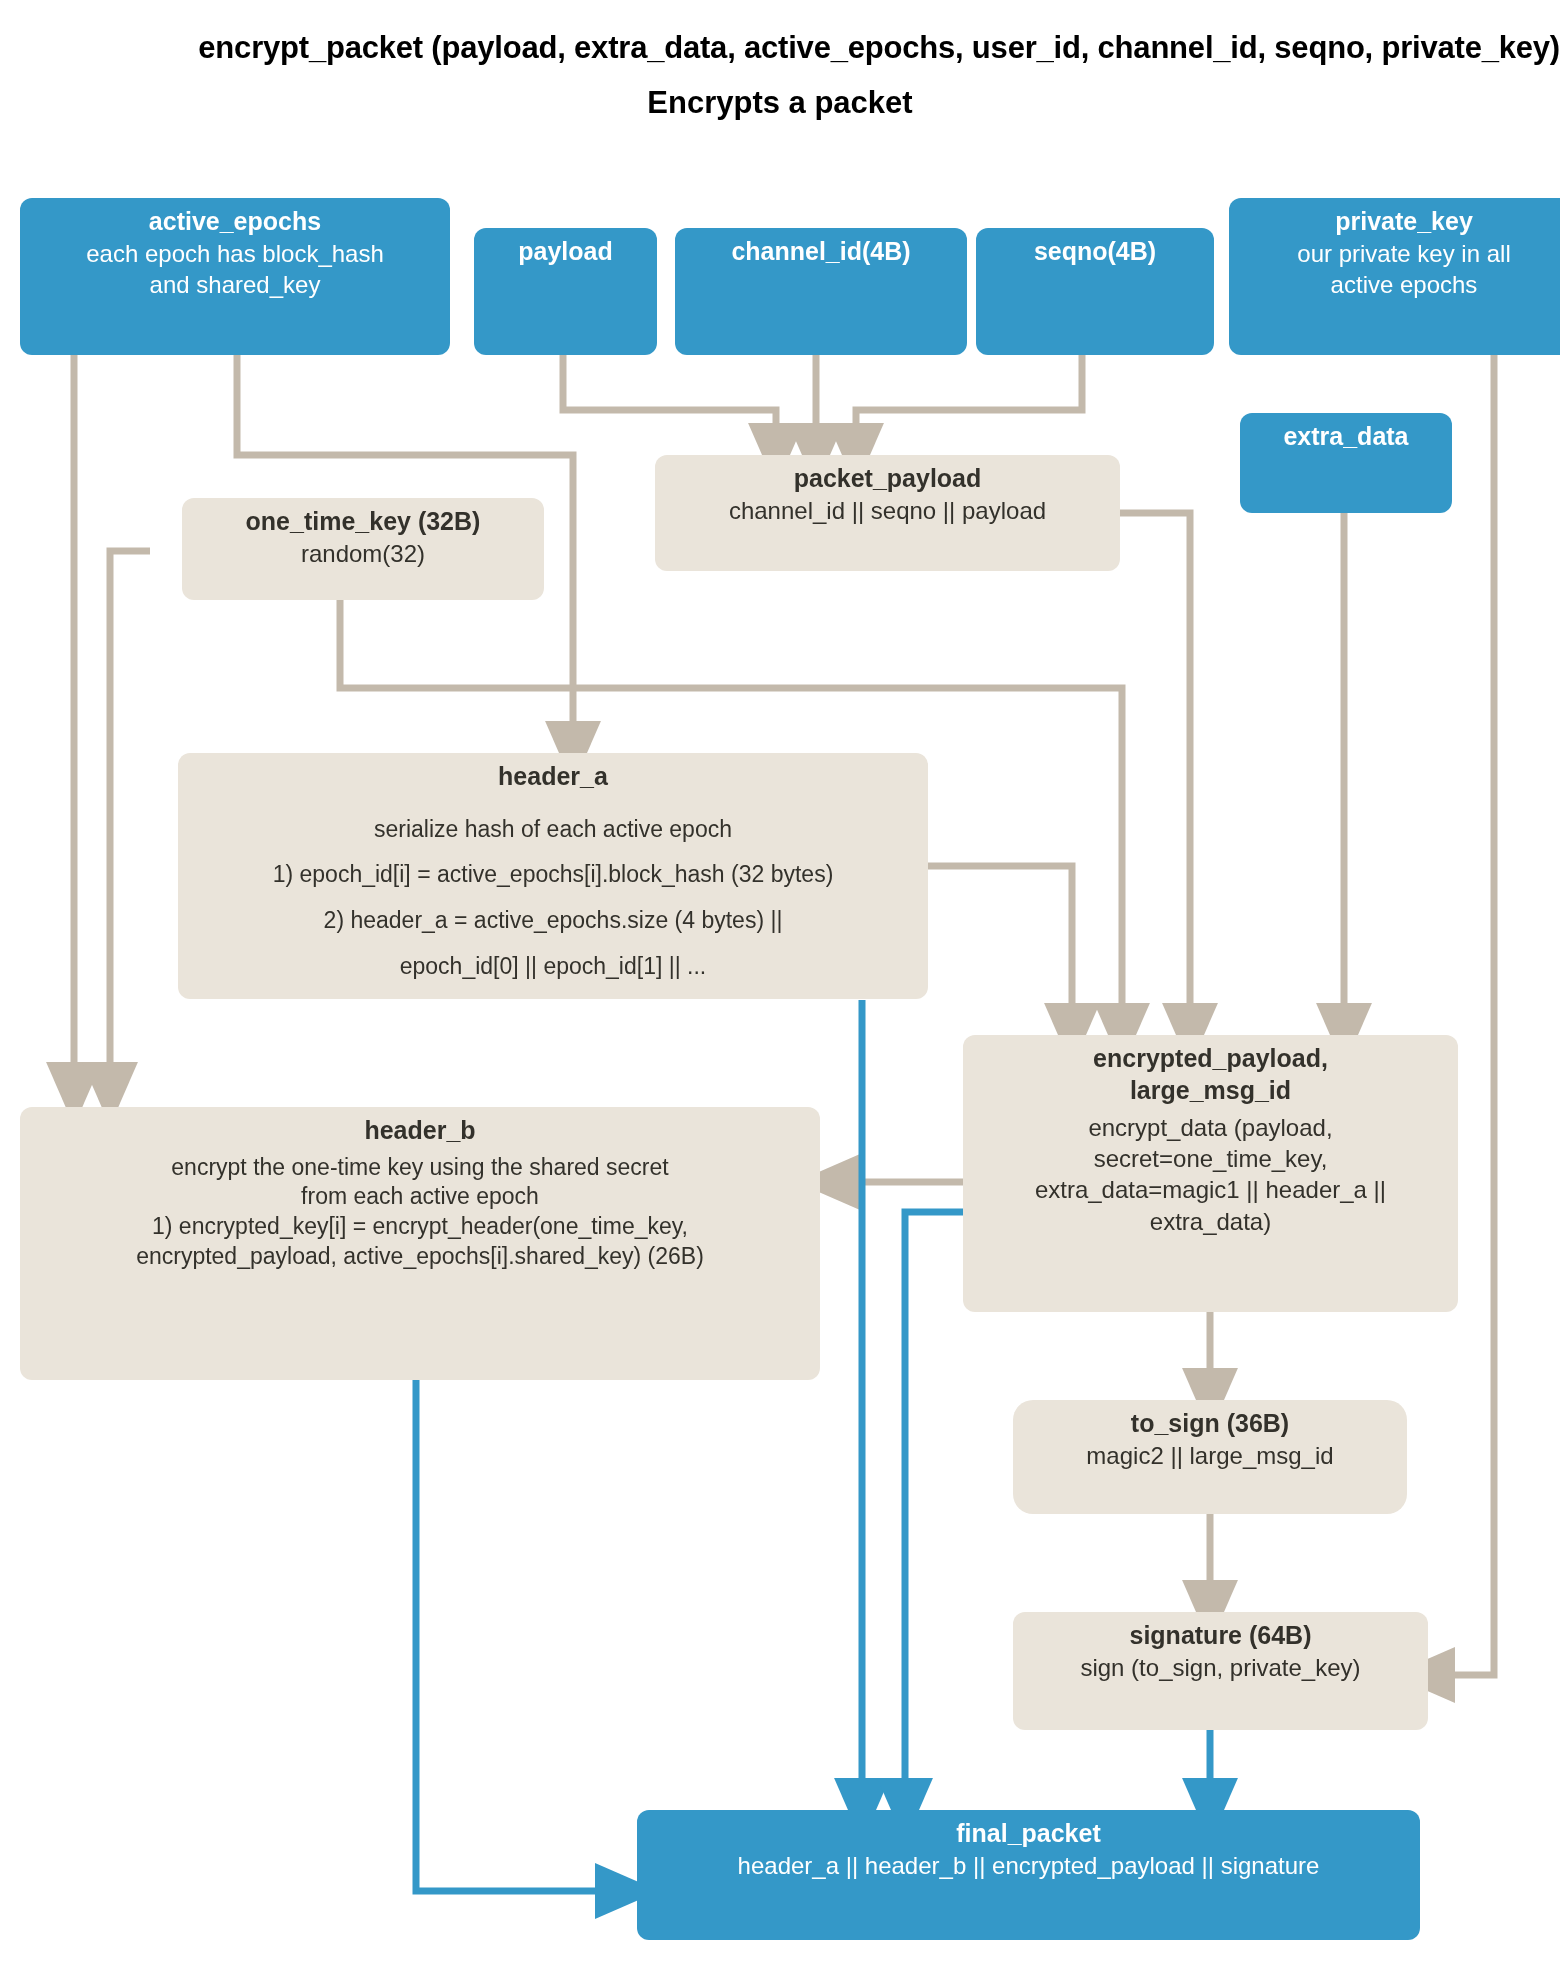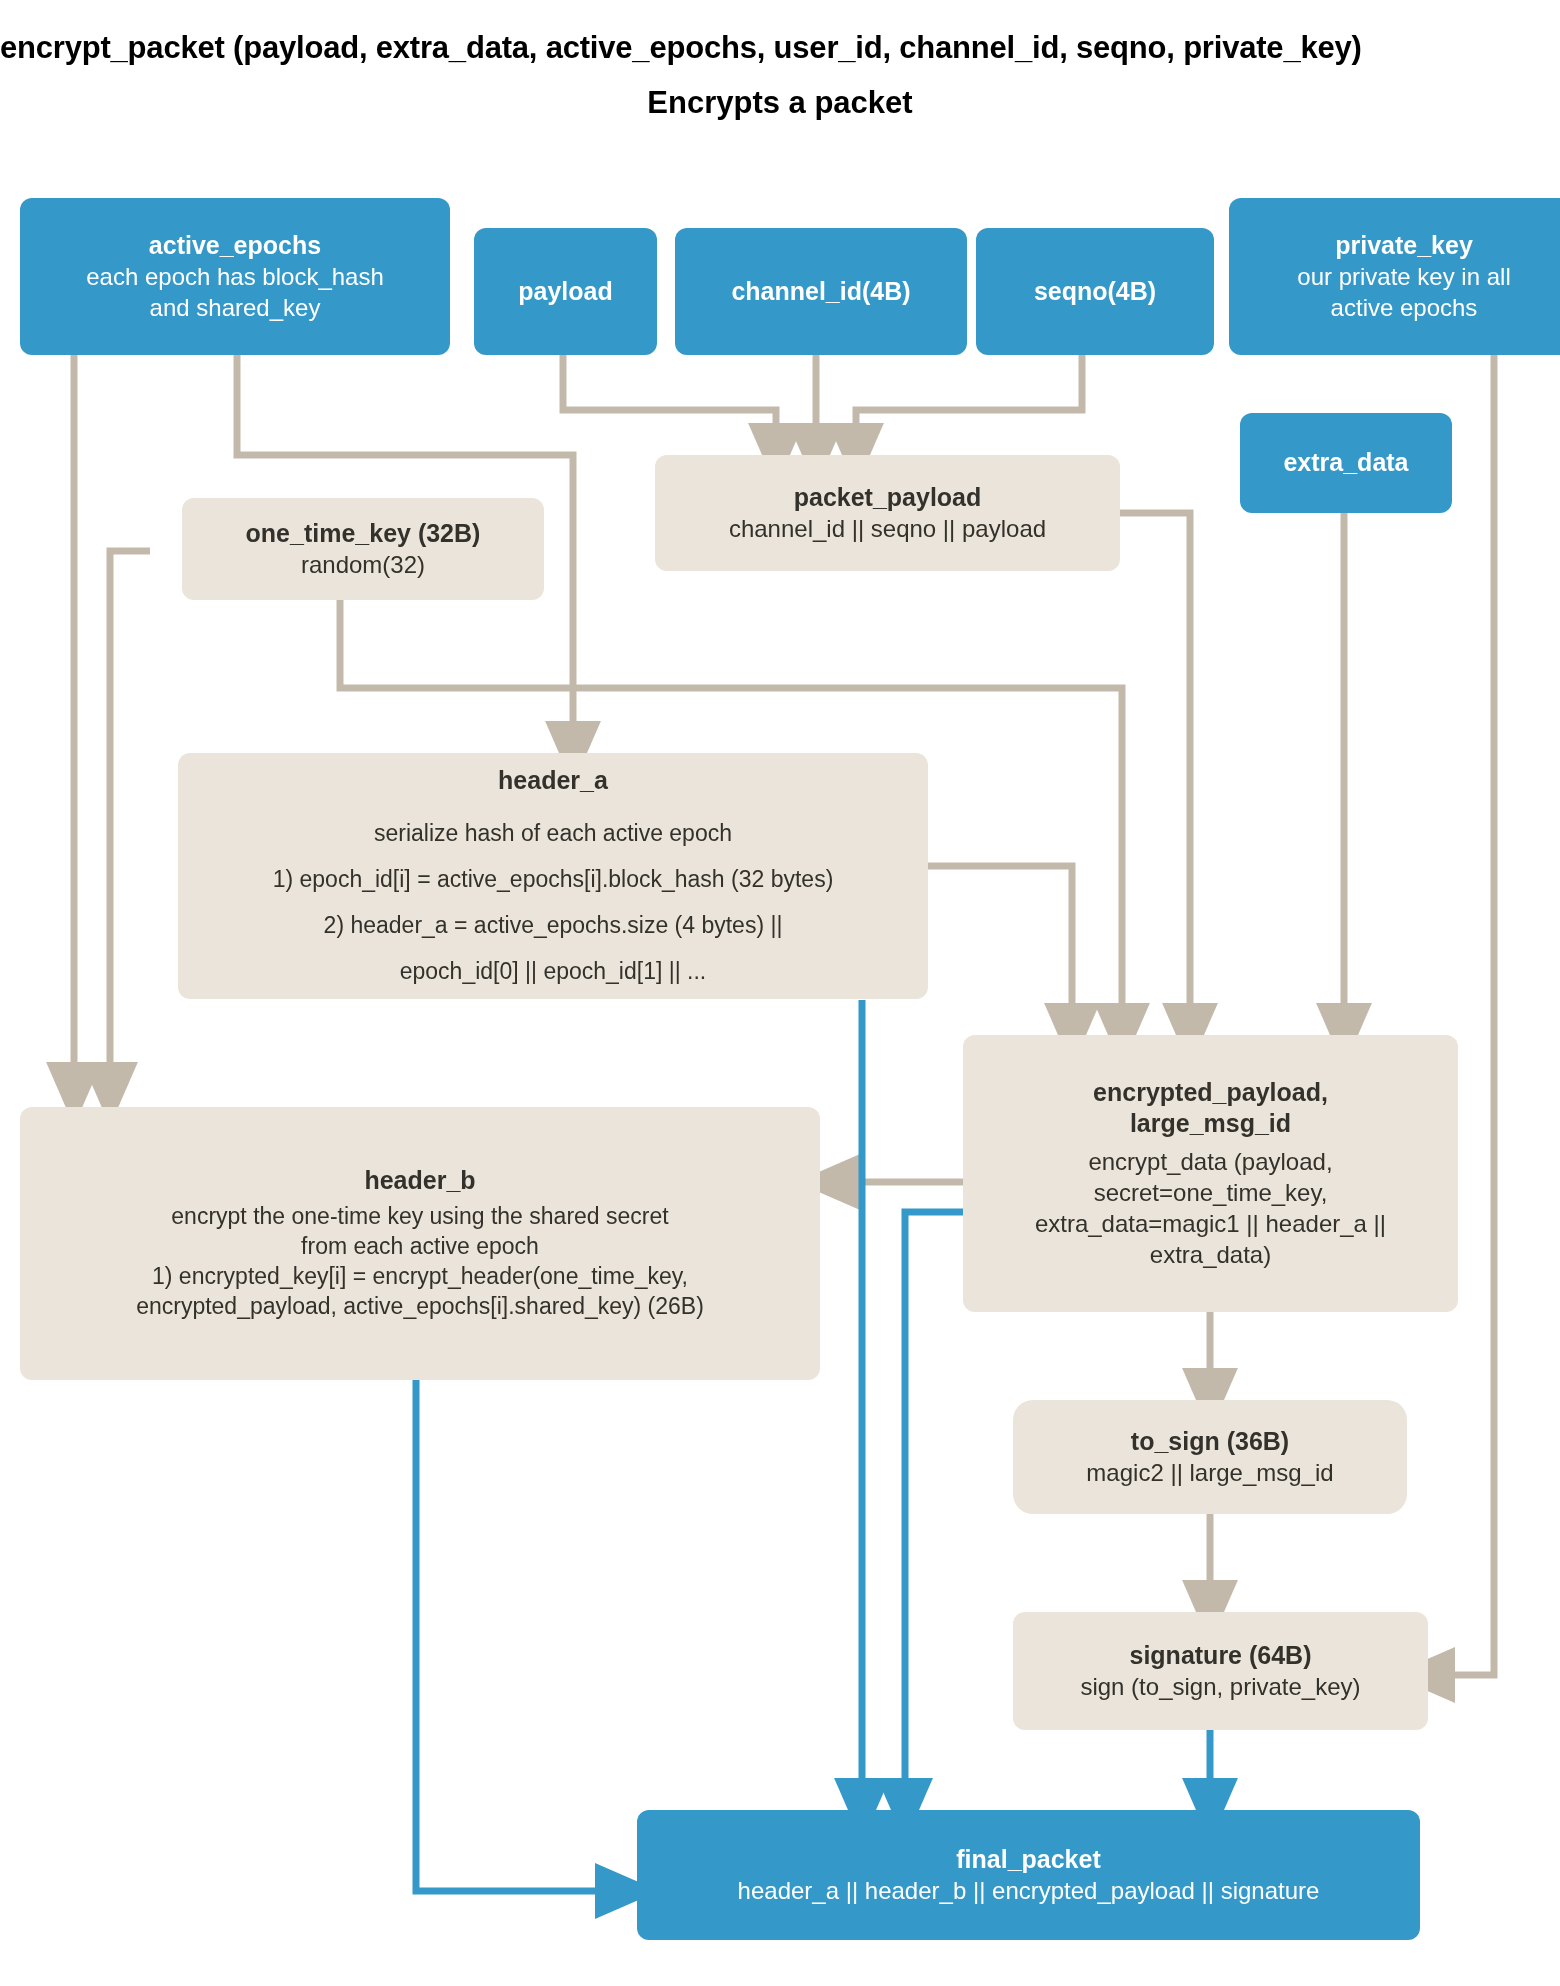--- a/index.html
+++ b/index.html
@@ -4,33 +4,33 @@
 <style>
   html,body{margin:0;padding:0;background:#ffffff;}
   body{
     width:1560px;height:1986px;position:relative;overflow:hidden;
     font-family:"Liberation Sans","DejaVu Sans",sans-serif;
     color:#2e2d28;
   }
   #stage{position:absolute;left:0;top:0;width:1560px;height:1986px;}
 
   .title{
-    position:absolute;left:0;top:30px;width:1560px;text-align:left;
+    position:absolute;left:0;top:30px;width:1560px;text-align:right;
     font-size:31px;font-weight:bold;color:#000;letter-spacing:-0.2px;
   }
   .subtitle{
     position:absolute;left:0;top:85px;width:1560px;text-align:center;
     font-size:31px;font-weight:bold;color:#000;
   }
 
   svg#wires{position:absolute;left:0;top:0;width:1560px;height:1986px;}
 
   .node{
     position:absolute;box-sizing:border-box;border-radius:12px;
-    display:flex;flex-direction:column;align-items:center;justify-content:center;
+    display:flex;flex-direction:column;align-items:center;justify-content:flex-start;
     text-align:center;padding:8px 14px;
   }
   .node .ttl{font-weight:bold;line-height:1.26;}
   .node .sub{line-height:1.3;}
   .blue{background:#3498c8;color:#ffffff;}
   .beige{background:#eae4da;color:#33312b;}
   .f23{font-size:23px;}
   .f24{font-size:24px;}
   .f25{font-size:25px;}
 </style>

